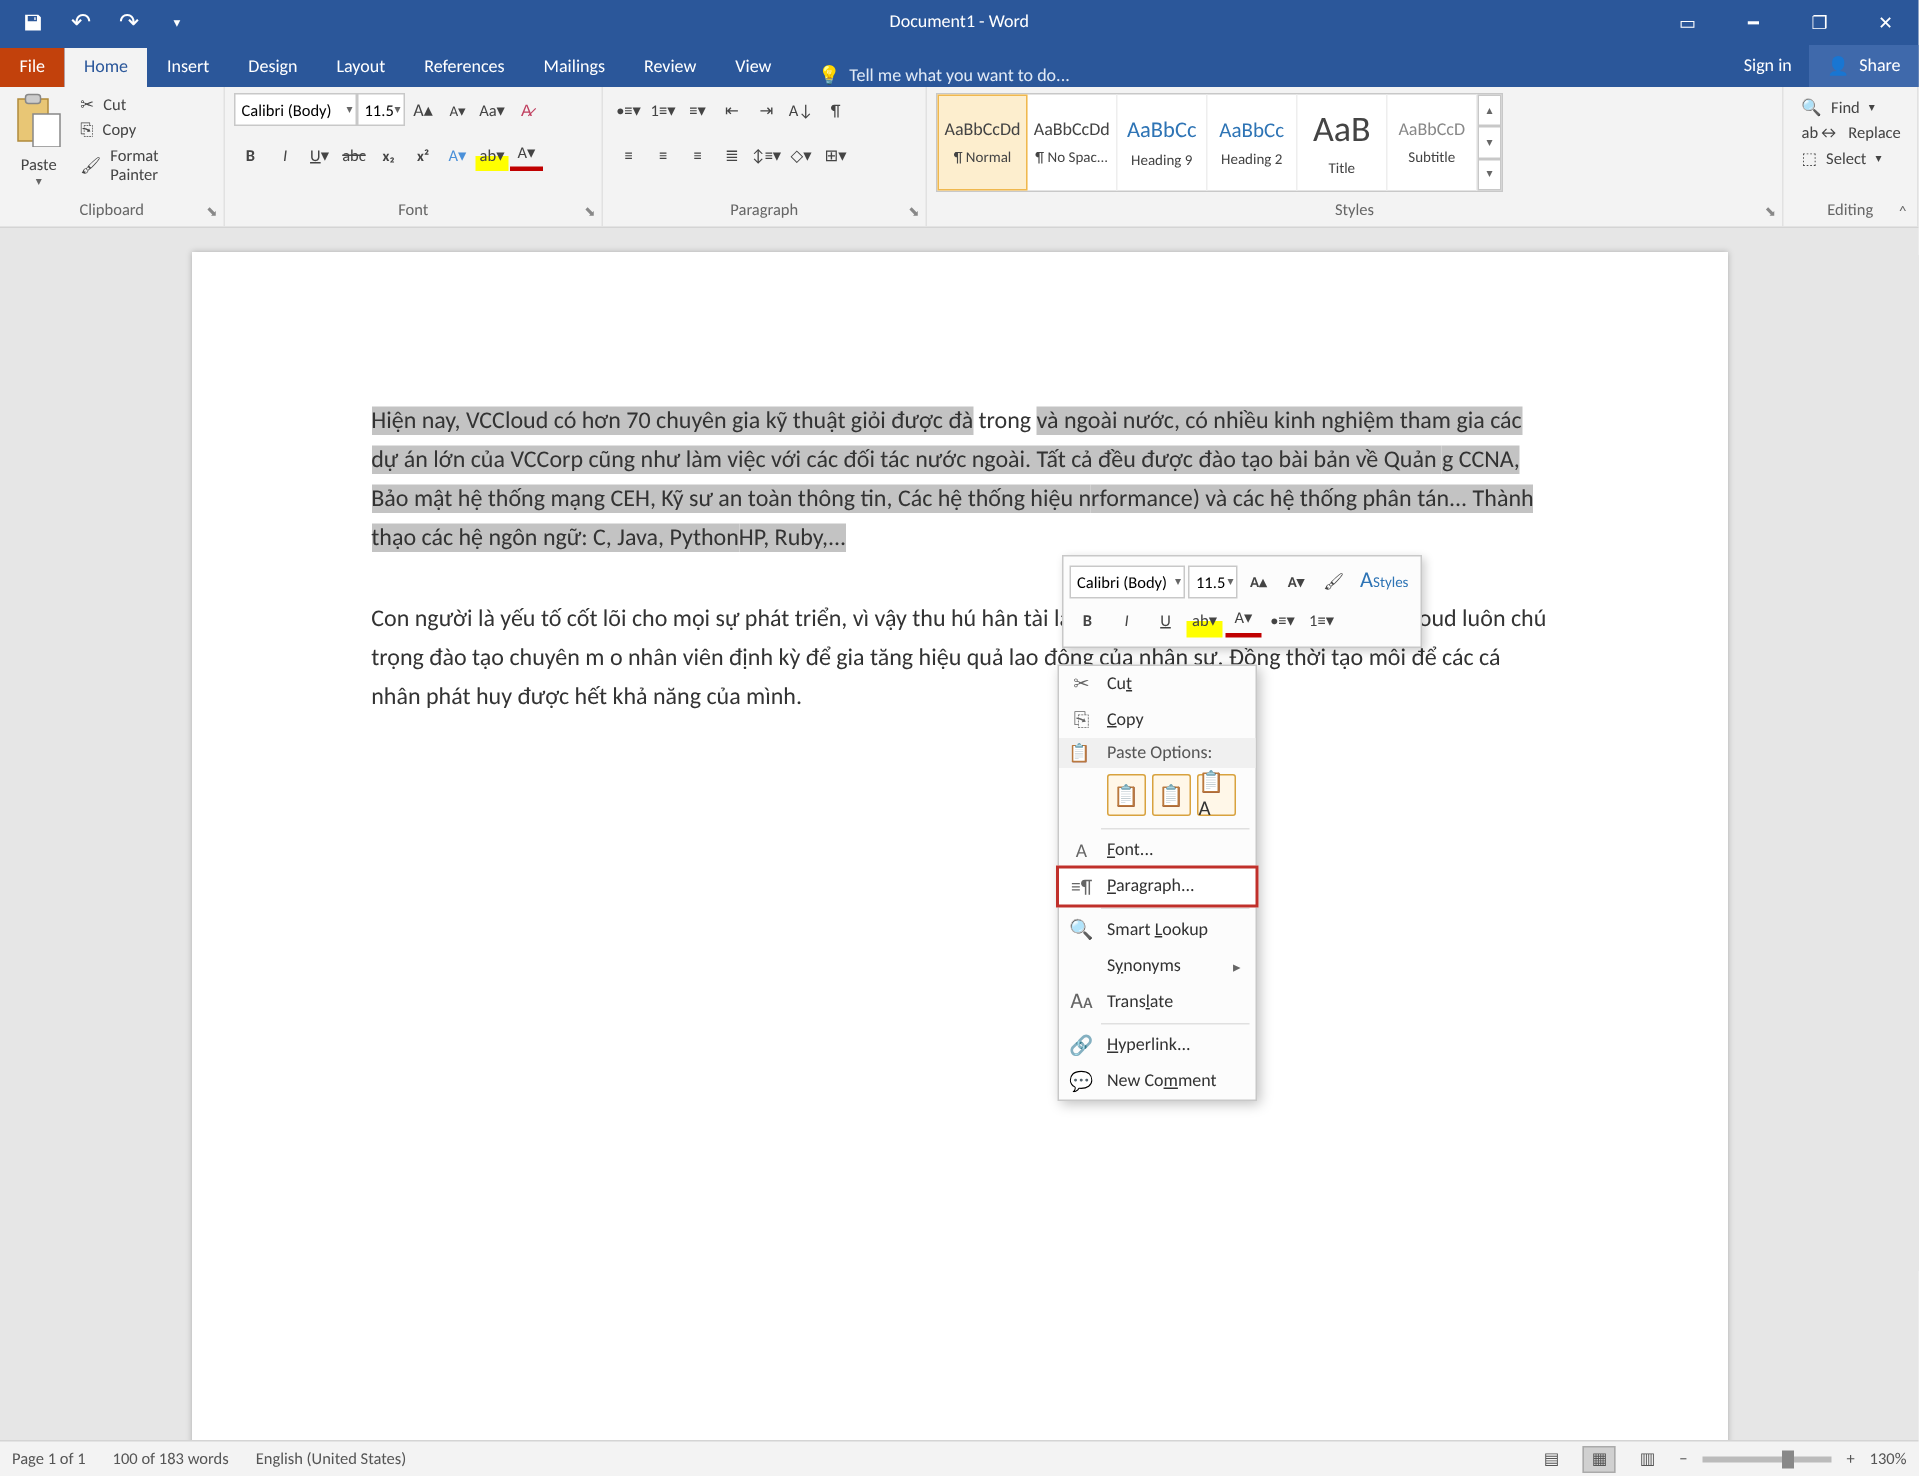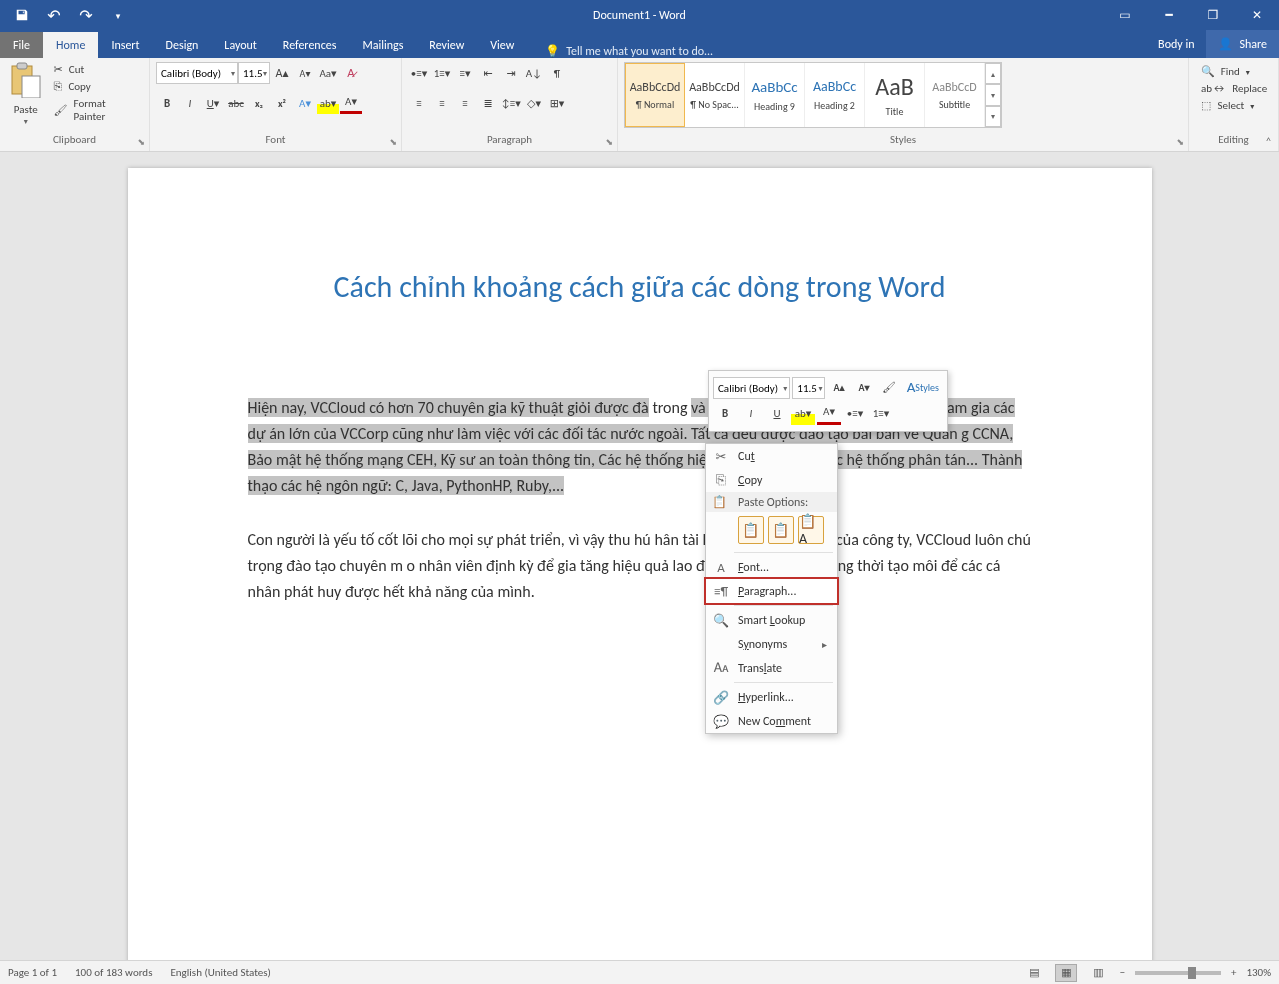--- a/index.html
+++ b/index.html
@@ -9,21 +9,21 @@
 .titlebar { height:30px; background:#2b579a; display:flex; align-items:center; color:#fff; position:relative; }
 .qat { display:flex; gap:12px; padding-left:12px; align-items:center; height:100%; }
 .qat span, .winbtn { display:inline-flex; align-items:center; justify-content:center; width:20px; height:20px; font-size:14px; color:#fff; }
 .title-center { position:absolute; left:50%; transform:translateX(-50%); font-size:12px; }
 .winbtns { position:absolute; right:0; display:flex; }
 .winbtn { width:44px; height:30px; font-size:12px; }
 
 
 .tabsrow { height:28px; background:#2b579a; display:flex; align-items:flex-end; position:relative; }
 .tab { height:26px; padding:0 13px; font-size:12px; color:#fff; display:flex; align-items:center; }
-.tab.file { background:#737373; }
+.tab.file { background:#c2410c; }
 .tab.active { background:#f3f3f3; color:#2b579a; }
 .tellme { display:flex; align-items:center; color:#e0e9f5; font-size:12px; gap:6px; margin-left:18px; }
 .signshare { position:absolute; right:0; display:flex; align-items:center; }
 .signin { color:#fff; font-size:12px; padding:0 12px; height:28px; display:flex; align-items:center; }
 .sharebtn { background:#3f69ab; color:#fff; font-size:12px; padding:0 12px; height:28px; display:flex; align-items:center; gap:6px; }
 
 
 .ribbon { height:94px; background:#f3f3f3; border-bottom:1px solid #d4d4d4; display:flex; position:relative; }
 .rgroup { border-right:1px solid #e1e1e1; position:relative; height:100%; display:flex; flex-direction:column; }
 .rgroup-body { flex:1; display:flex; align-items:flex-start; padding:4px 6px 0; gap:4px; }
@@ -129,21 +129,21 @@
   <div class="tab">Layout</div>
   <div class="tab">References</div>
   <div class="tab">Mailings</div>
   <div class="tab">Review</div>
   <div class="tab">View</div>
   <div class="tellme">
     <span>💡</span>
     <span>Tell me what you want to do...</span>
   </div>
   <div class="signshare">
-    <div class="signin">Body in</div>
+    <div class="signin">Sign in</div>
     <div class="sharebtn">
       <span>👤</span>
       <span>Share</span>
     </div>
   </div>
 </div>
 
 <div class="ribbon">
 
   <div class="rgroup" style="width:150px;">
@@ -293,21 +293,20 @@
       </div>
     </div>
     <div class="rgroup-label"><span>Editing</span></div>
   </div>
 
   <span class="collapse-caret">^</span>
 </div>
 
 <div class="docarea">
   <div class="page">
-    <div class="doc-title">Cách chỉnh khoảng cách giữa các dòng trong Word</div>
     <div class="para">
       <span class="sel-text">Hiện nay, VCCloud có hơn 70 chuyên gia kỹ thuật giỏi được đà</span><span> trong </span><span class="sel-text">và ngoài nước, có nhiều kinh nghiệm tham gia các dự án lớn của VCCorp cũng như làm việc với các đối tác nước ngoài. Tất cả đều được đào tạo bài bản về Quản </span><span class="sel-text">g CCNA, Bảo mật hệ thống mạng CEH, Kỹ sư an toàn thông tin, Các hệ thống hiệu n</span><span class="sel-text">rformance) và các hệ thống phân tán... Thành thạo các hệ ngôn ngữ: C, Java, Python</span><span class="sel-text">HP, Ruby,...</span>
     </div>
     <div class="para">Con người là yếu tố cốt lõi cho mọi sự phát triển, vì vậy thu hú                           hân tài là chiến lược lâu dài của công ty, VCCloud luôn chú trọng đào tạo chuyên m                            o nhân viên định kỳ để gia tăng hiệu quả lao động của nhân sự. Đồng thời tạo môi                           để các cá nhân phát huy được hết khả năng của mình.</div>
   </div>
 </div>
 
 <div class="minitb">
   <div class="row">
     <div class="combo" style="width:80px;">

